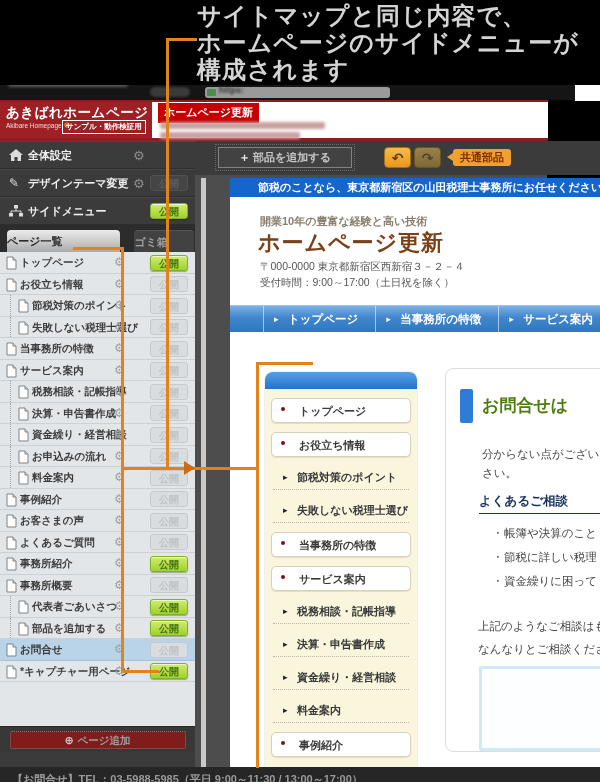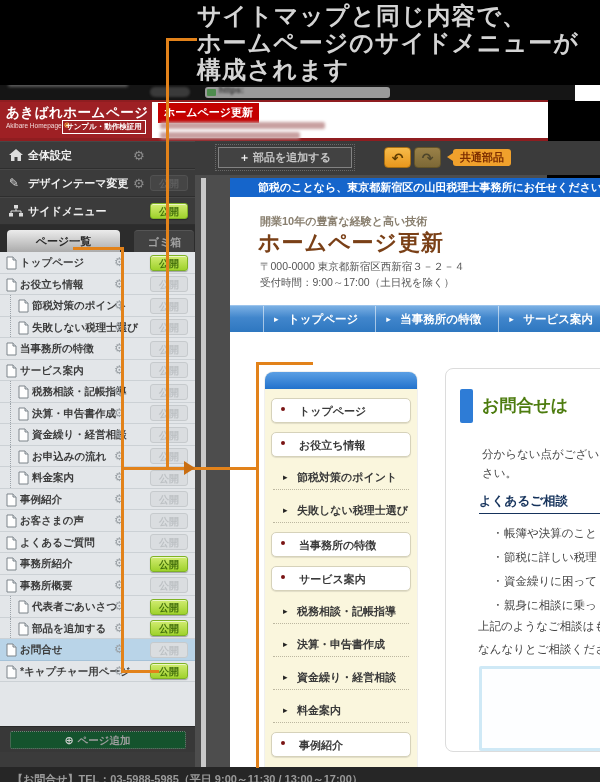--- a/index.html
+++ b/index.html
@@ -37,37 +37,37 @@
   .side-menu-row { position:relative; height:28px; line-height:27px; border-bottom:1px solid #2e2e2e; border-top:1px solid #474747; color:#f0f0f0; font-size:11px; font-weight:bold; padding-left:28px; cursor:default; }
   .side-menu-row .row-icon { position:absolute; left:9px; top:7px; width:14px; height:13px; color:#dcdcdc; font-size:12px; line-height:13px; }
   .side-menu-row .gear { position:absolute; left:133px; top:6px; color:#8d8d8d; font-size:13px; line-height:15px; }
   .pub-btn { display:inline-block; width:38px; height:16px; line-height:15px; text-align:center; font-size:10px; font-weight:bold; border-radius:3px; }
   .pub-btn.green { background:linear-gradient(#d2ec72,#9fd22c); border:1px solid #7fb325; color:#44700c; box-shadow:inset 0 1px 0 rgba(255,255,255,.6),0 1px 1px rgba(0,0,0,.3); }
   .pub-btn.ghost { background:#dadde0; border:1px solid #c6cacd; color:#bdc1c4; }
   .pub-btn.dark-ghost { background:#454545; border:1px solid #515151; color:#5e5e5e; }
   .side-menu-row .pub-btn { position:absolute; right:7px; top:5px; }
 
   .tab-row { position:relative; height:27px; background:#2c2c2c; padding-top:5px; }
-  .tab { display:inline-block; height:22px; line-height:22px; text-align:center; font-size:11px; font-weight:bold; border-radius:4px 4px 0 0; vertical-align:bottom; }
+  .tab { display:inline-block; height:22px; line-height:22px; font-size:11px; font-weight:bold; border-radius:4px 4px 0 0; vertical-align:bottom; }
   .tab.active { width:113px; margin-left:7px; background:linear-gradient(#ececec,#ababab); color:#2a2a2a; }
   .tab.inactive { width:60px; margin-left:10px; background:#424242; color:#a2a2a2; border-top:1px solid #555; }
 
   .page-list { position:relative; height:482px; background:#e3e6e9; overflow:hidden; }
   .page-row { position:relative; height:21.5px; border-bottom:1px solid #ccd1d5; font-size:10.5px; color:#333; }
   .page-row .p-icon { position:absolute; left:6px; top:4px; }
   .page-row .p-label { position:absolute; left:20px; top:4px; white-space:nowrap; font-weight:bold; color:#3c3c3c; }
   .page-row.indent .p-icon { left:18px; }
   .page-row.indent .p-label { left:32px; }
   .page-row.indent::before { content:""; position:absolute; left:10px; top:0; bottom:0; border-left:1px dotted #9ba2a8; }
   .page-row .gear { position:absolute; left:114px; top:3px; color:#9aa0a5; font-size:12px; }
   .page-row .pub-btn { position:absolute; right:7px; top:2.5px; }
   .page-row.selected { background:#b9d4e8; border-bottom-color:#a5c2d8; }
 
   .list-footer { position:absolute; left:0; bottom:15px; width:195px; height:26px; background:#383838; border-top:1px solid #2a2a2a; text-align:center; }
-  .add-page-btn { display:inline-block; margin-top:4px; width:176px; height:18px; line-height:16px; background:#14532d; border:1px dotted #7a7a7a; color:#9c9c9c; font-size:10.5px; font-weight:bold; border-radius:2px; }
+  .add-page-btn { display:inline-block; margin-top:4px; width:176px; height:18px; line-height:16px; background:#7f1d1d; border:1px dotted #7a7a7a; color:#9c9c9c; font-size:10.5px; font-weight:bold; border-radius:2px; }
   .add-page-btn .plus { color:#cfcfcf; margin-right:4px; font-size:11px; }
 
   
   .editor { position:absolute; left:195px; top:141px; width:352px; height:626px; background:#4d4d4d; z-index:1; }
   .toolbar { position:absolute; left:0; top:0; width:405px; height:34px; background:#3b3b3b; }
   .add-part-btn { position:absolute; left:23px; top:6px; width:134px; height:21px; background:#424242; border:1px solid #828282; outline:1px dotted #686868; outline-offset:2px; color:#c6c6c6; font-size:11px; font-weight:bold; text-align:center; line-height:19px; }
   .add-part-btn .plus { color:#eee; margin-right:3px; }
   .undo-btn,.redo-btn { position:absolute; top:6px; width:27px; height:21px; border-radius:4px; text-align:center; line-height:20px; font-size:14px; font-weight:bold; }
   .undo-btn { left:189px; background:linear-gradient(#f7bb4a,#e8971d); border:1px solid #a86f12; color:#5f3c00; }
   .redo-btn { left:219px; background:linear-gradient(#9a8148,#7d6836); border:1px solid #645428; color:#4e452a; }
@@ -507,21 +507,20 @@
       <div class="content-card">
         <div class="heading-bar"></div>
         <div class="card-heading">お問合せは</div>
         <div class="intro-line intro-0">分からない点がござい</div>
         <div class="intro-line intro-1">さい。</div>
         <div class="card-subheading">よくあるご相談</div>
         <div class="bullet-list" id="bullet-list">
             <div class="bullet-item">帳簿や決算のこと</div>
             <div class="bullet-item">節税に詳しい税理</div>
             <div class="bullet-item">資金繰りに困って</div>
-            <div class="bullet-item">親身に相談に乗っ</div>
           </div>
         <div class="closing-line closing-0">上記のようなご相談はも</div>
         <div class="closing-line closing-1">なんなりとご相談くださ</div>
         <div class="contact-box"></div>
       </div>
     </div>
   </main>
 
   <div class="bottom-bar">
     <span>【お問合せ】TEL：03-5988-5985（平日 9:00～11:30 / 13:00～17:00）</span>

